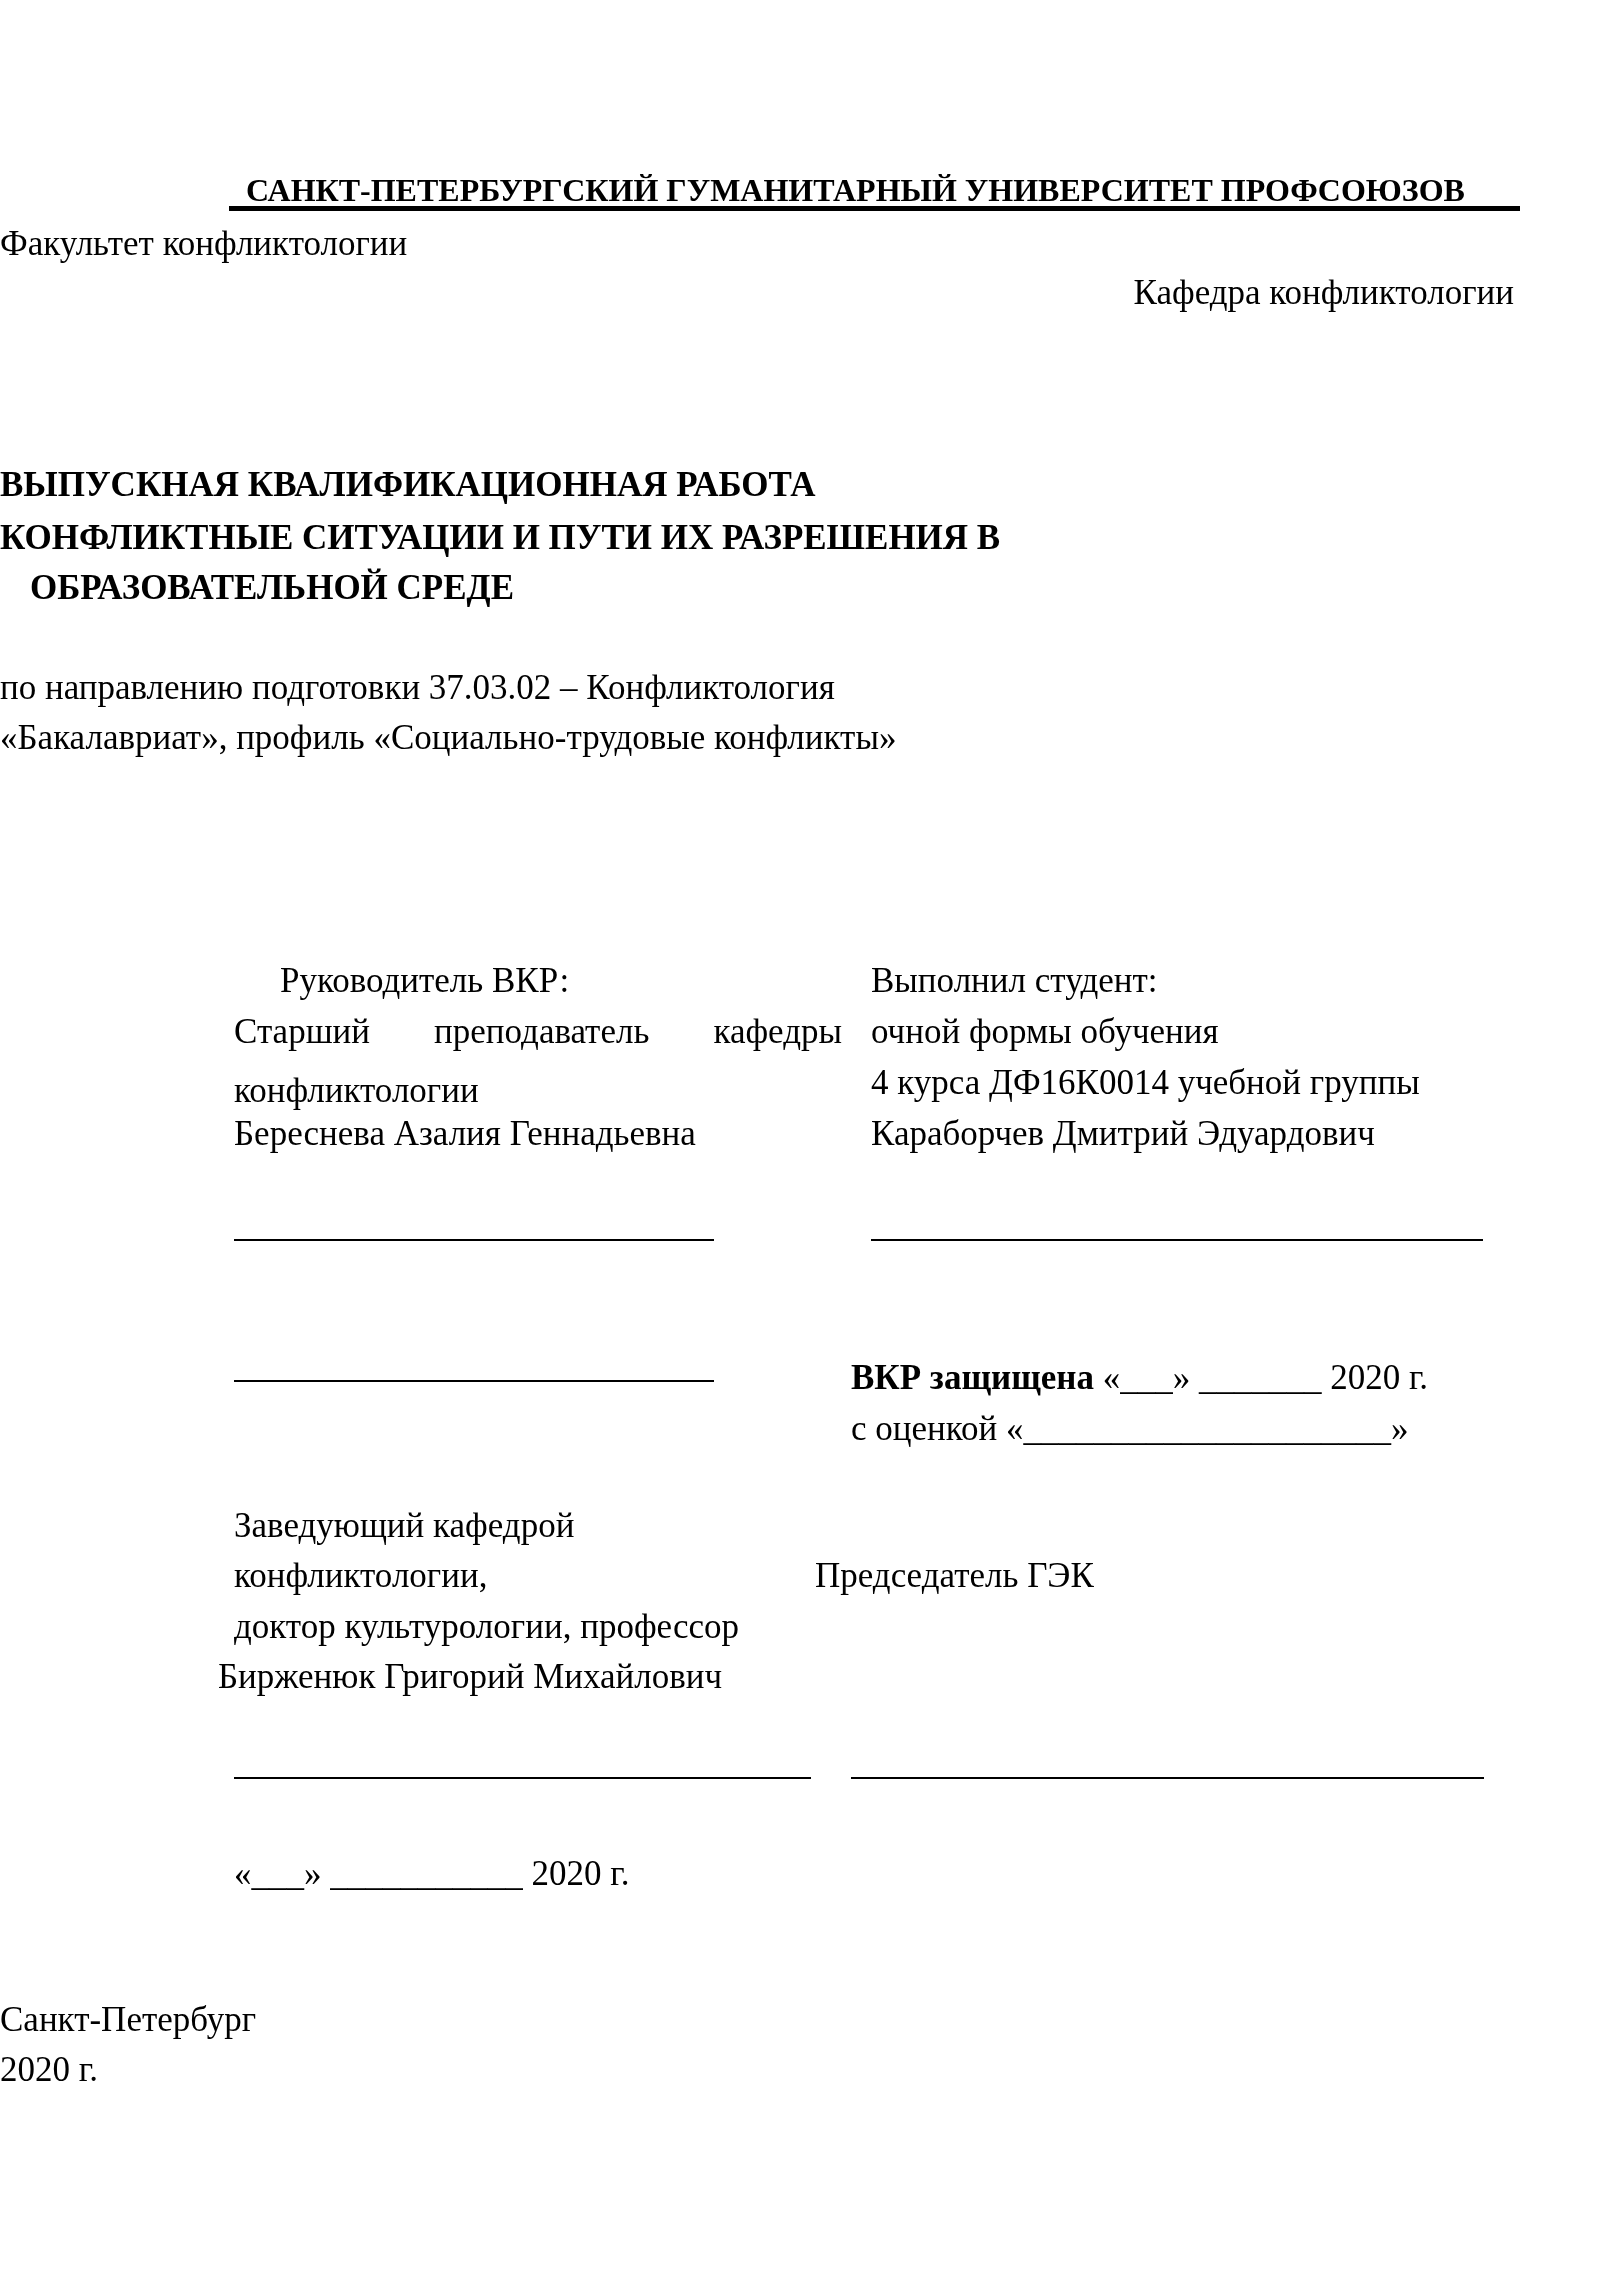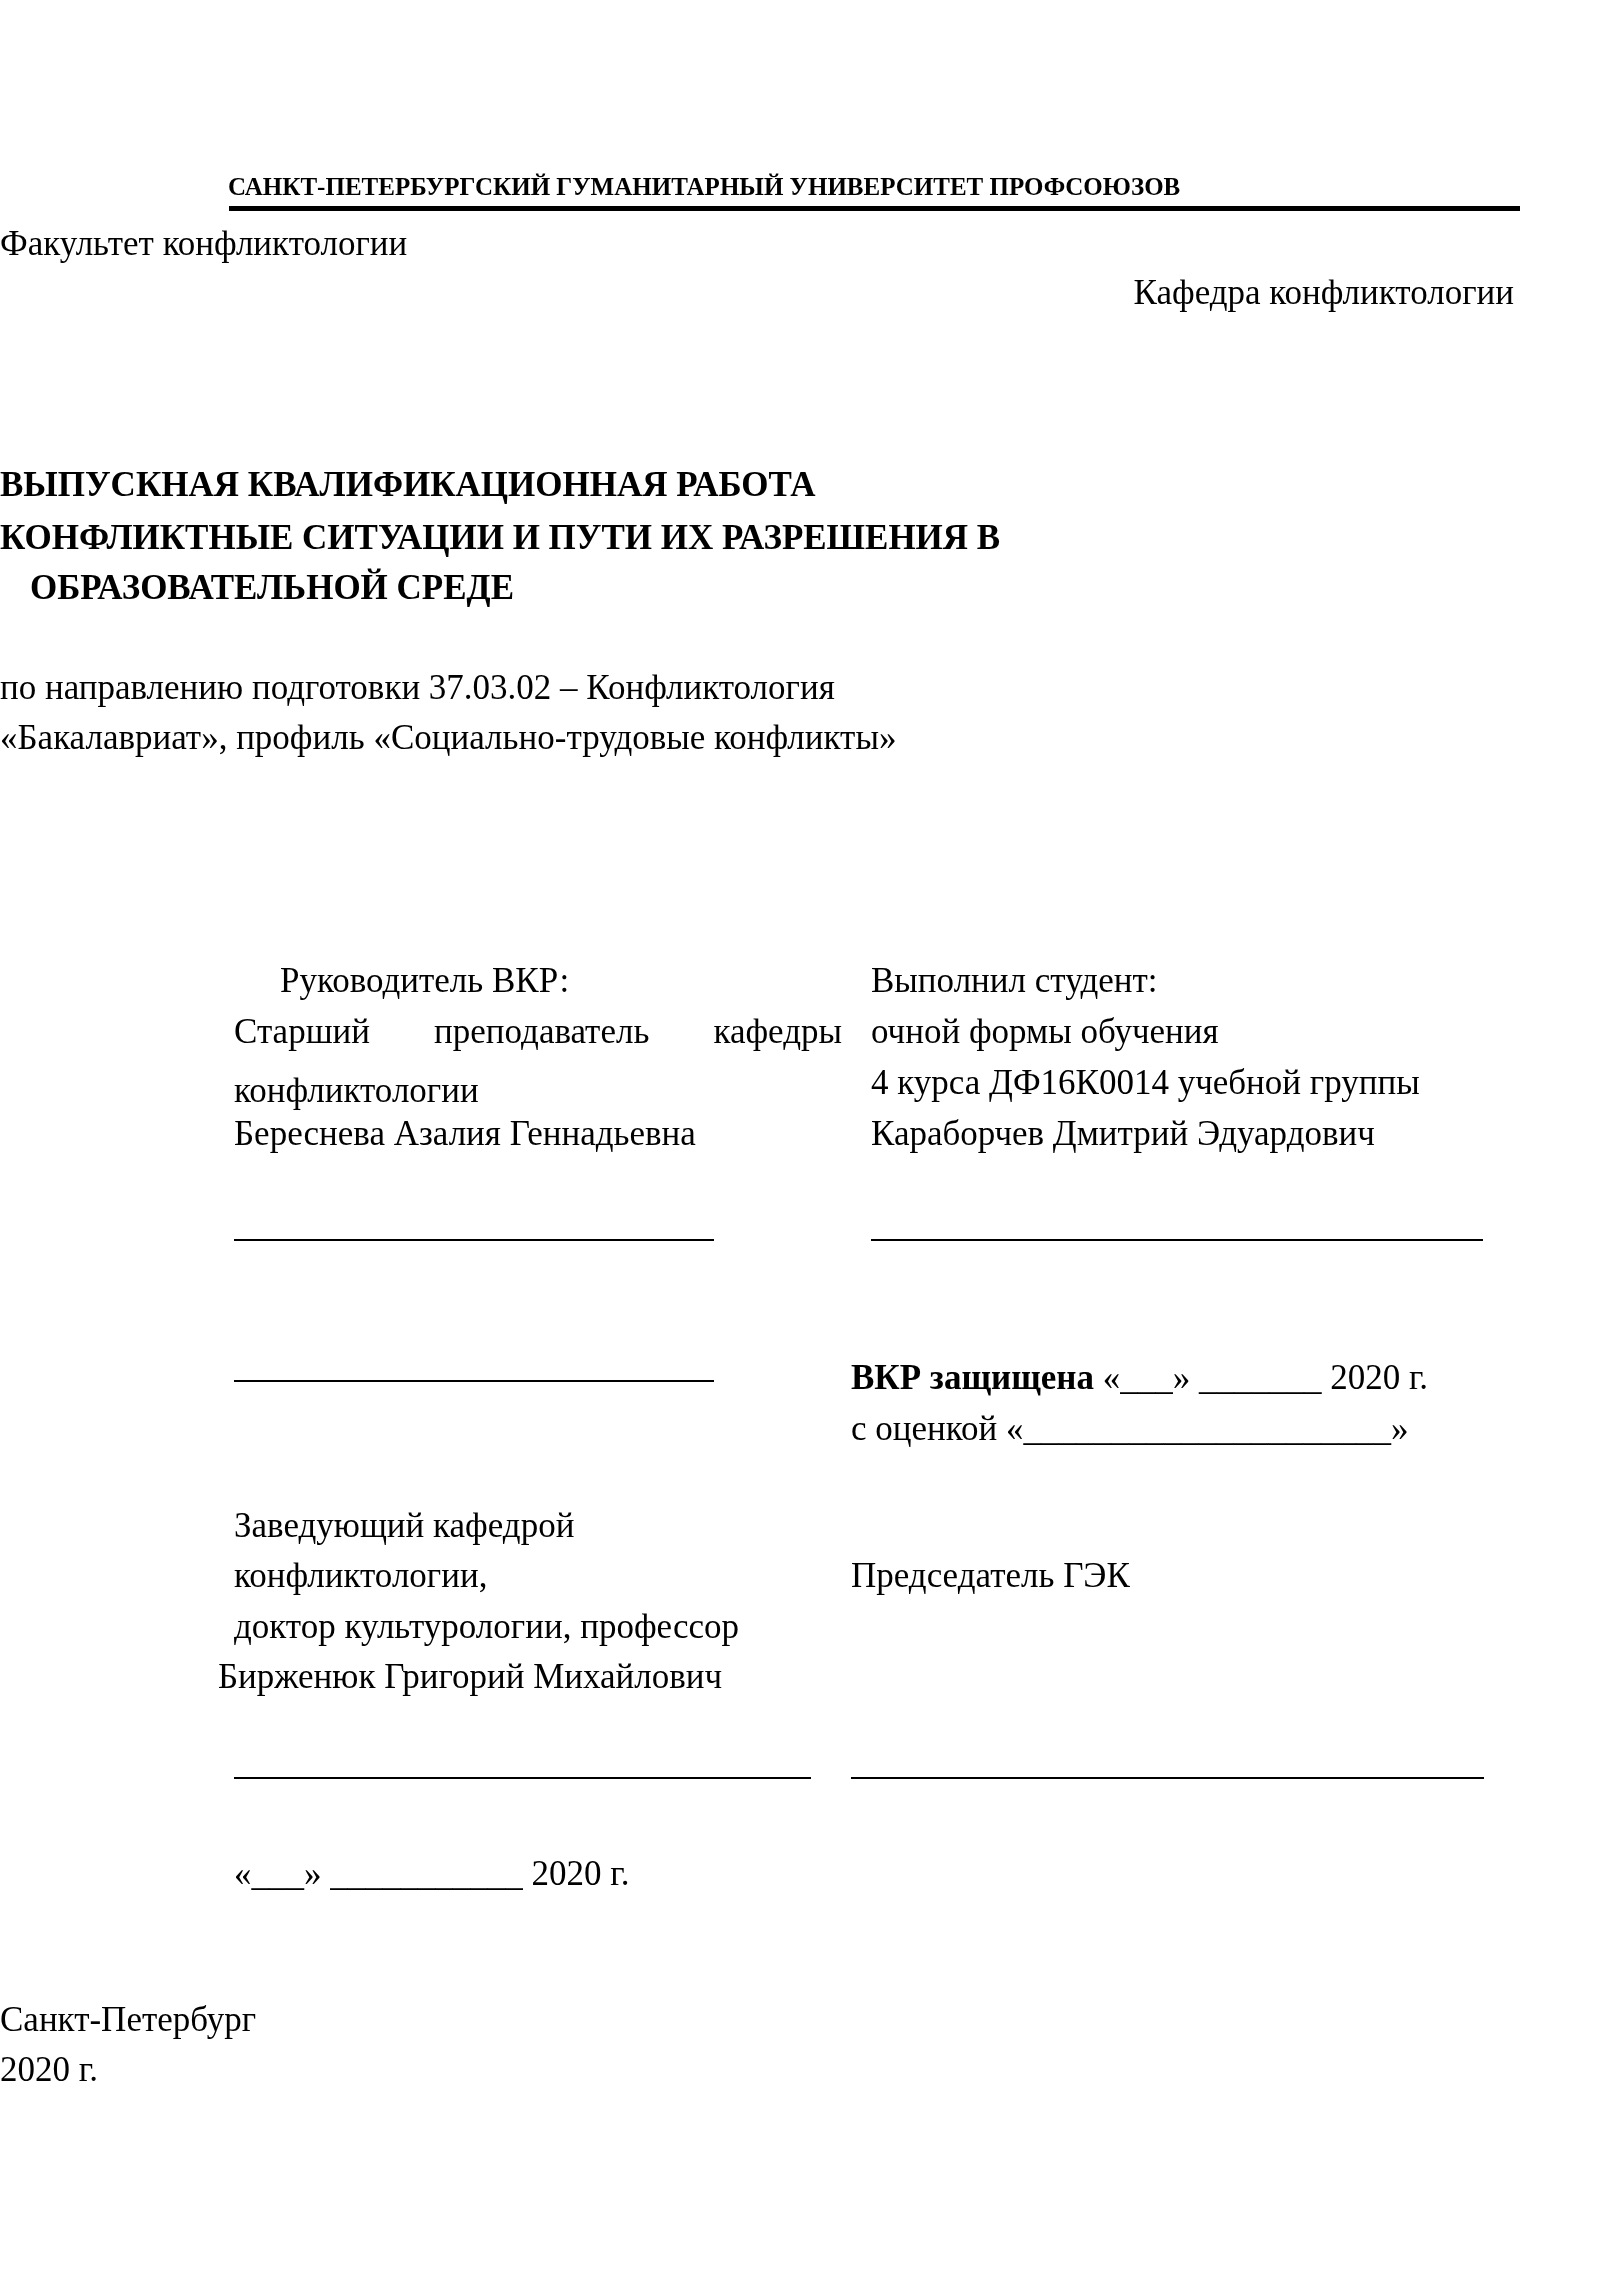--- a/index.html
+++ b/index.html
@@ -10,21 +10,21 @@
   .center { left:0; width:1622px; text-align:left; }
   .rule { position:absolute; left:229px; width:1291px; height:4.7px; background:#000; top:206px; }
   .uline { position:absolute; height:0; border-top:2.4px solid #000; }
   .just { text-align:justify; text-align-last:justify; width:608px; }
 </style>
 </head>
 <body>
 
 <div>
 
-  <div class="t b" style="left:228px; top:174px; font-size:25px;">САНКТ-ПЕТЕРБУРГСКИЙ ГУМАНИТАРНЫЙ УНИВЕРСИТЕТ ПРОФСОЮЗОВ</div>
+  <div class="t b" style="left:246px; top:174px; font-size:32px;">САНКТ-ПЕТЕРБУРГСКИЙ ГУМАНИТАРНЫЙ УНИВЕРСИТЕТ ПРОФСОЮЗОВ</div>
   <div class="rule"></div>
   <div class="t center" style="top:226px;">Факультет конфликтологии</div>
   <div class="t" style="right:108px; top:275px;">Кафедра конфликтологии</div>
 
   <div class="t b center" style="top:422px;margin-top:45px;">ВЫПУСКНАЯ КВАЛИФИКАЦИОННАЯ РАБОТА</div>
   <div class="t b center" style="top:520px;">КОНФЛИКТНЫЕ СИТУАЦИИ И ПУТИ ИХ РАЗРЕШЕНИЯ В</div>
   <div class="t b center" style="top:570px;padding-left:30px;">ОБРАЗОВАТЕЛЬНОЙ СРЕДЕ</div>
 
   <div class="t center" style="top:670px;">по направлению подготовки 37.03.02 – Конфликтология</div>
   <div class="t center" style="top:720px;">«Бакалавриат», профиль «Социально-трудовые конфликты»</div>
@@ -53,21 +53,21 @@
   </div>
 
   <div>
     <div class="t" style="left:234px; top:1508px;">Заведующий кафедрой</div>
     <div class="t" style="left:234px; top:1558px;">конфликтологии,</div>
     <div class="t" style="left:234px; top:1609px;">доктор культурологии, профессор</div>
     <div class="t" style="left:218px; top:1659px;">Бирженюк Григорий Михайлович</div>
     <div class="uline" style="left:234px; top:1777px; width:577px;"></div>
   </div>
 
-  <div class="t" style="left:851px; top:1558px;">Председатель ГЭК</div>
+  <div class="t" style="left:815px; top:1558px;">Председатель ГЭК</div>
   <div class="uline" style="left:851px; top:1777px; width:633px;"></div>
 
   <div class="t" style="left:234px; top:1856px;">«___» ___________ 2020 г.</div>
 
   <div class="t center" style="top:2002px;">Санкт-Петербург</div>
   <div class="t center" style="top:2052px;">2020 г.</div>
 </div>
 
 
 </body></html>

